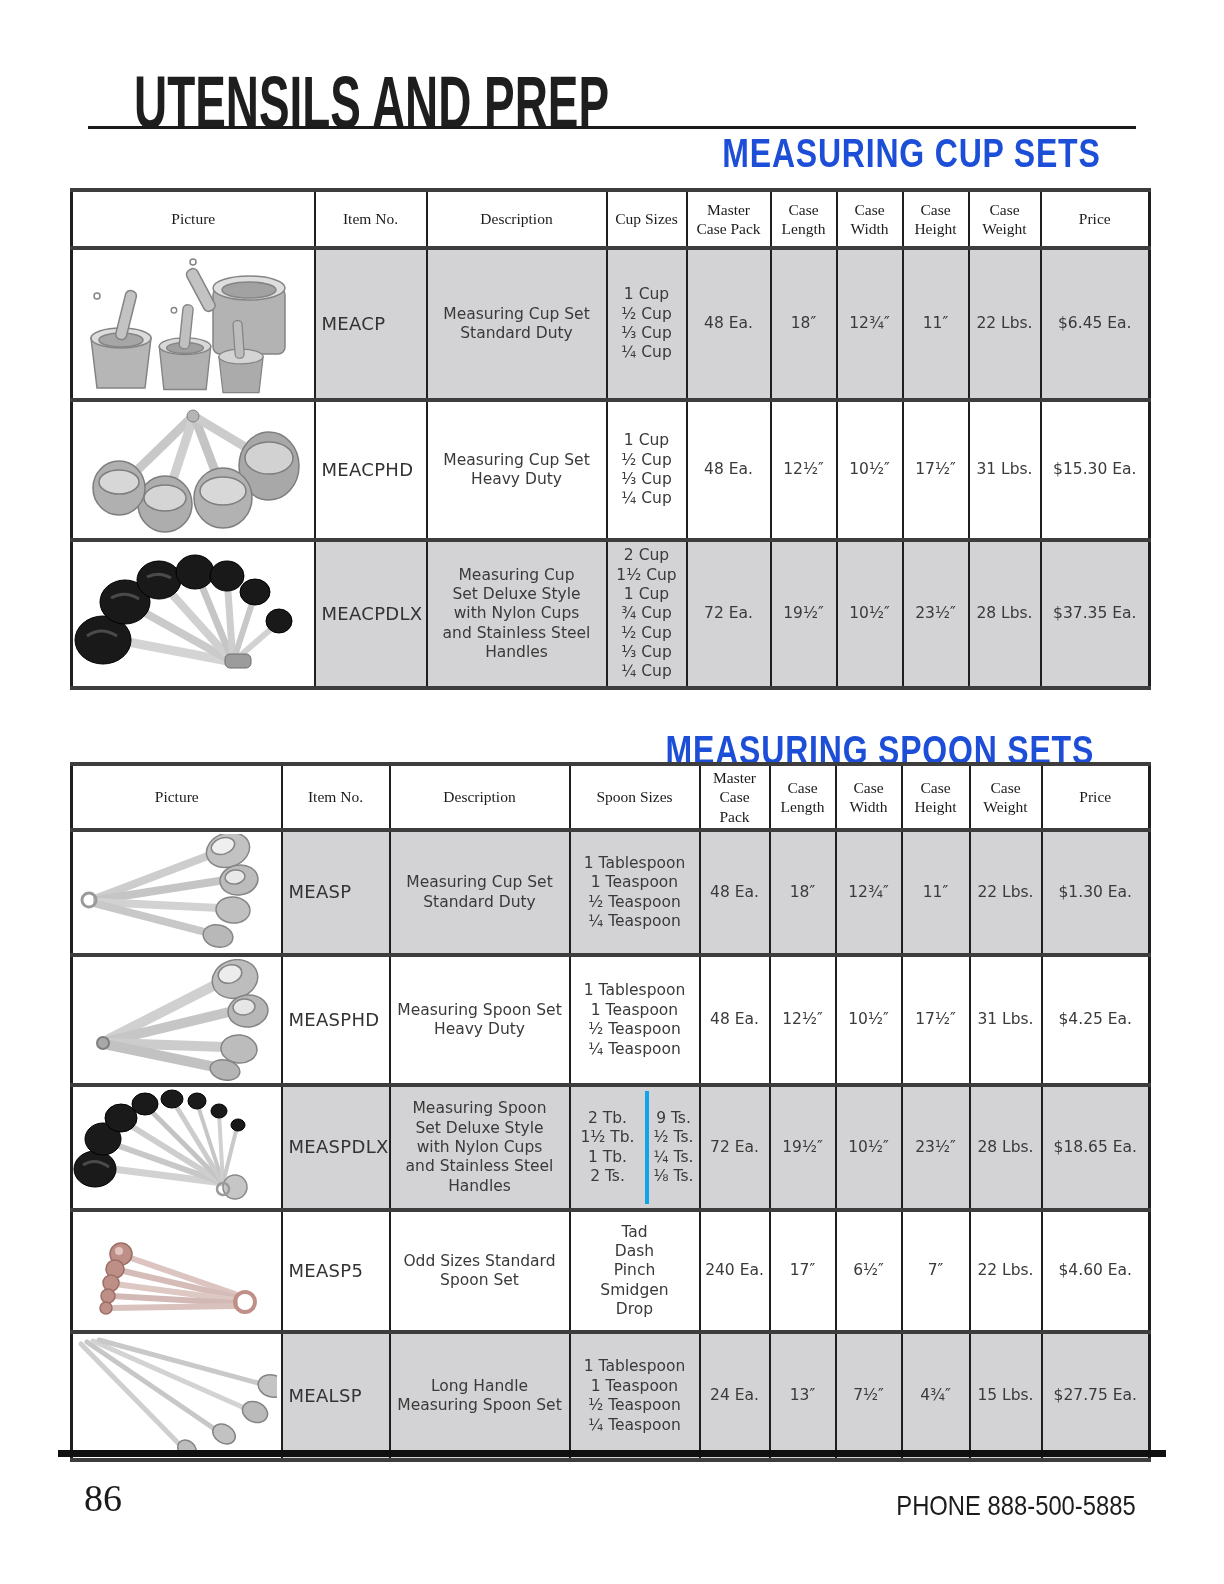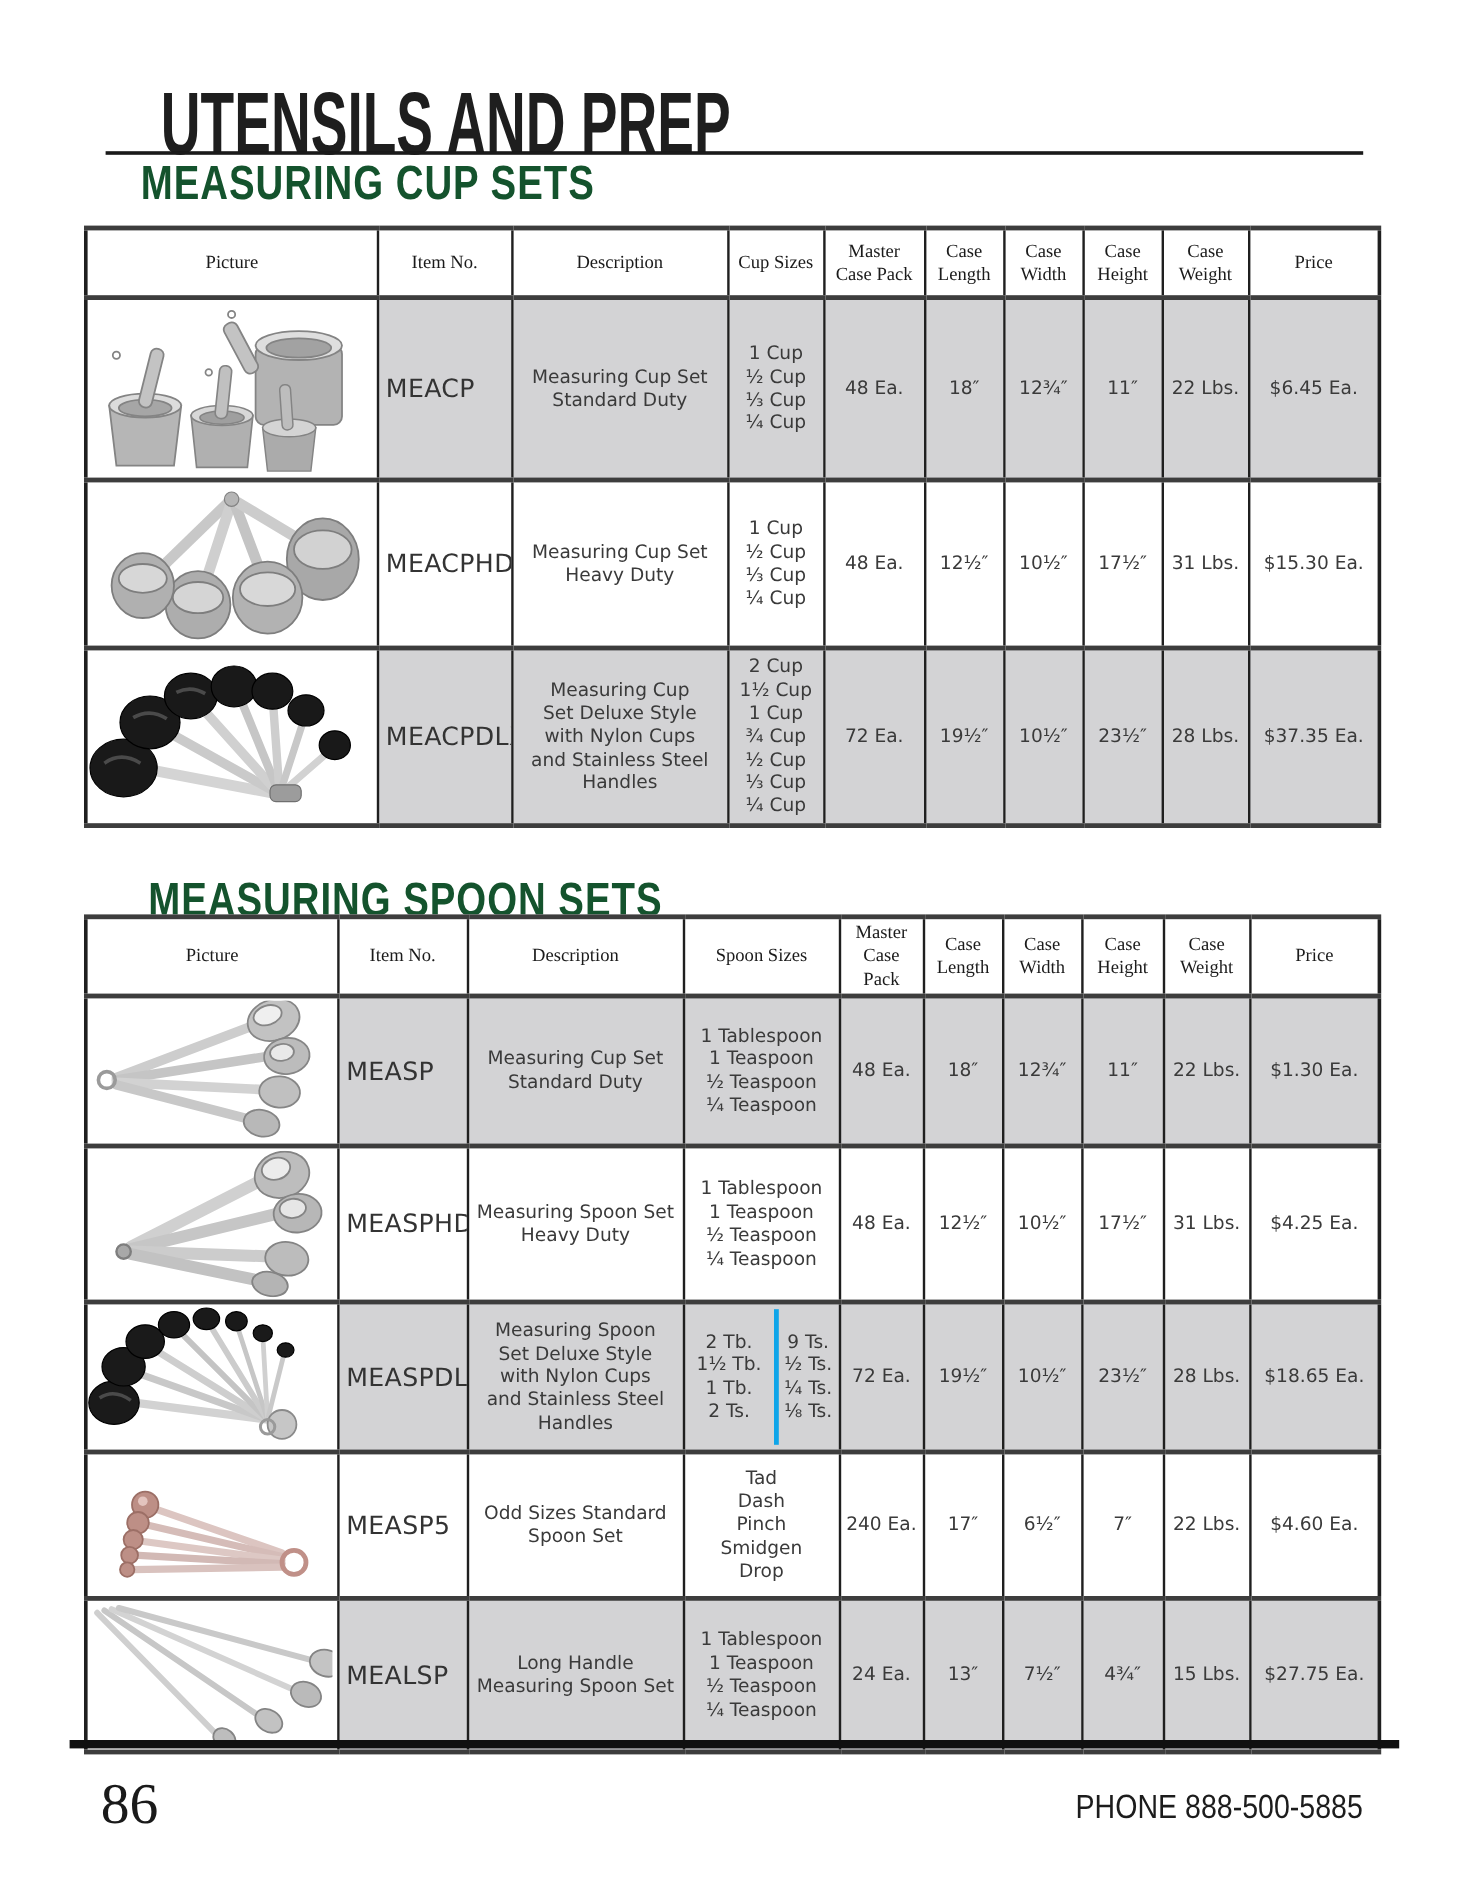--- a/index.html
+++ b/index.html
@@ -4,51 +4,51 @@
 <style>
   html,body{margin:0;padding:0;background:#ffffff;}
   body{width:1224px;height:1584px;position:relative;font-family:"Liberation Sans",sans-serif;color:#222;}
 
   .abs{position:absolute;}
 
   
   .main-title{left:134px;top:60px;font-size:74px;font-weight:bold;color:#1e1e1e;
     transform:scaleX(0.62);transform-origin:left top;white-space:nowrap;letter-spacing:0px;}
   .title-rule{left:88px;top:126px;width:1048px;height:3px;background:#1a1a1a;}
-  .section-title{left:70px;width:1078px;text-align:left;font-size:40px;font-weight:bold;color:#14532d;}
+  .section-title{left:70px;width:1078px;text-align:right;font-size:40px;font-weight:bold;color:#1d4ed8;}
   .section-title span{display:inline-block;transform:scaleX(0.8);transform-origin:center;white-space:nowrap;letter-spacing:1px;}
   .cup-title{top:131px;}
   .spoon-title{top:716px;margin-top:12px;}
 
   
   table{border-collapse:collapse;table-layout:fixed;width:1078px;background:#fff;}
   .tbl{left:70px;}
   .tbl-cups{top:188px;}
   .tbl-spoons{top:762px;}
   th,td{border-left:2px solid #1f1f1f;border-right:2px solid #1f1f1f;
         border-top:4px solid #3d3d3d;border-bottom:4px solid #3d3d3d;
         text-align:center;vertical-align:middle;padding:2px 3px;overflow:hidden;}
   table{border:3px solid #1f1f1f;}
   th{background:#ffffff;font-family:"Liberation Serif",serif;font-weight:normal;
      font-size:15.5px;line-height:1.25;color:#1b1b1b;}
   td{font-family:"DejaVu Sans",sans-serif;font-size:15.5px;line-height:1.25;color:#3a3a3a;}
-  td.item-no{font-size:21px;letter-spacing:0.3px;text-align:left;padding-left:6px;color:#333;}
+  td.item-no{font-size:18px;letter-spacing:0.3px;text-align:left;padding-left:6px;color:#333;}
   tr.gray td{background:#d3d3d5;}
   tr.gray td.photo, td.photo{background:#ffffff;padding:0;}
   .ml{white-space:pre-line;}
 
   
   .split{display:flex;align-items:stretch;width:100%;height:100%;}
   .split>div{display:flex;align-items:center;justify-content:center;min-height:113px;white-space:pre-line;}
   .split-left{flex:0 0 74px;border-right:4px solid #0ea5e9;}
   .split-right{flex:1;}
 
   
   .bottom-bar{left:58px;top:1450px;width:1108px;height:7px;background:#101010;}
-  .page-number{left:84px;top:1476px;font-family:"Liberation Serif",serif;font-size:48px;color:#1a1a1a;}
+  .page-number{left:84px;top:1476px;font-family:"Liberation Serif",serif;font-size:38px;color:#1a1a1a;}
   .phone{right:88px;top:1490px;font-size:28px;color:#1c1c1c;transform:scaleX(0.85);transform-origin:right top;white-space:nowrap;}
 
   svg{display:block;}
 </style>
 </head>
 <body>
 
 <div class="abs main-title">UTENSILS AND PREP</div>
 <div class="abs title-rule"></div>
 

